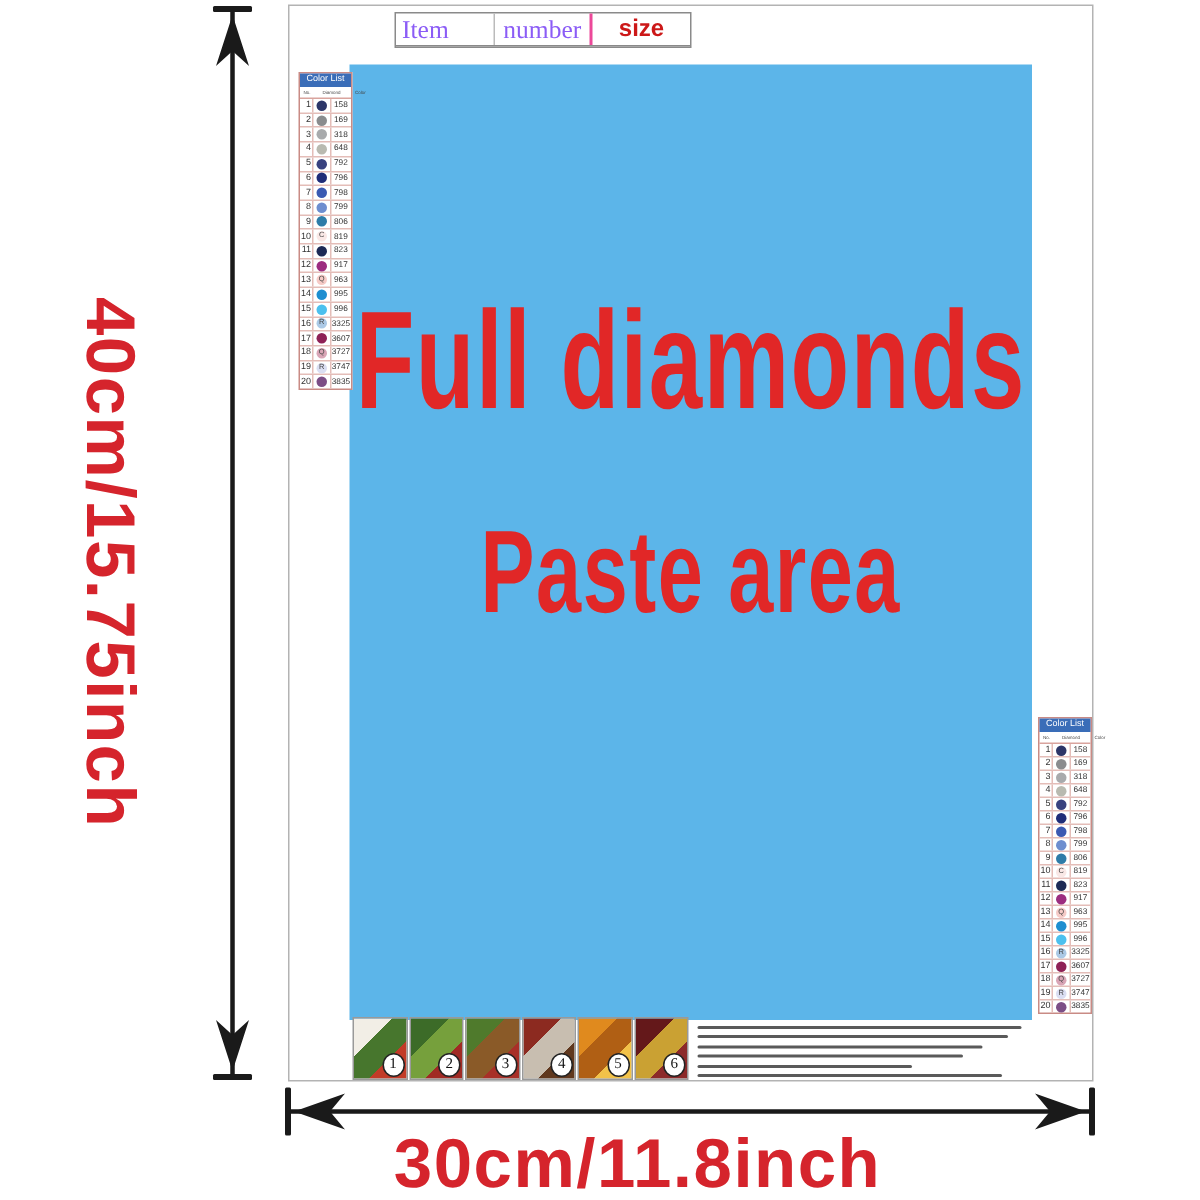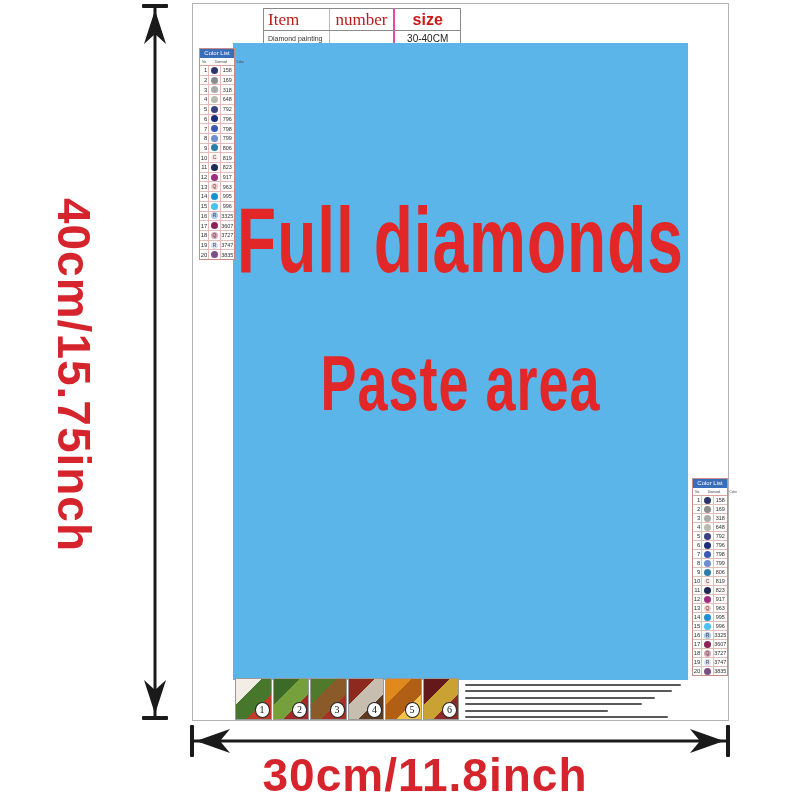--- a/index.html
+++ b/index.html
@@ -22,21 +22,21 @@
   
   .item-table{position:absolute;left:70px;top:4px;width:198px;
               border:1px solid #8a8a8a;background:#fff;box-sizing:border-box;}
   .it-row{display:flex;align-items:center;box-sizing:border-box;}
   .it-row1{height:22px;border-bottom:1px solid #8a8a8a;}
   .it-row2{height:15px;}
   .it-cell{box-sizing:border-box;height:100%;display:flex;align-items:center;}
   .c1{width:33%;padding-left:4px;}
   .c2{width:33%;justify-content:center;border-left:1px solid #bbb;}
   .c3{width:34%;justify-content:center;border-left:2px solid #ec4899;}
-  .it-head{font-family:"Liberation Serif",serif;color:#b91c1c;font-size:17px;text-align:center;}
+  .it-head{font-family:"Liberation Serif",serif;color:#8b5cf6;font-size:17px;text-align:center;}
   .it-size-head{font-family:"Liberation Sans",sans-serif;color:#cc1818;
                 font-weight:bold;font-size:16px;}
   .it-product{font-size:7px;color:#333;}
   .it-sizeval{font-size:10px;color:#222;}
 
   
   .paste{position:absolute;left:40px;top:39px;width:455px;height:637px;}
   .paste-line{position:absolute;left:0;right:0;text-align:center;font-weight:600;
               transform:scaleY(1.45);letter-spacing:1px;}
   #paste-line1{top:160px;font-size:64px;}
@@ -100,25 +100,20 @@
 <div id="width-label" class="dim-label" style="color: rgb(213, 36, 44);">30cm/11.8inch</div>
 
 <div class="sheet">
 
   <div class="item-table">
     <div class="it-row it-row1">
       <div class="it-cell c1 it-head">Item</div>
       <div class="it-cell c2 it-head">number</div>
       <div class="it-cell c3 it-size-head">size</div>
     </div>
-    <div class="it-row it-row2">
-      <div class="it-cell c1 it-product">Diamond painting</div>
-      <div class="it-cell c2"></div>
-      <div class="it-cell c3 it-sizeval">30-40CM</div>
-    </div>
   </div>
 
   <div class="paste" id="paste-area" style="background: rgb(92, 181, 233);">
     <div class="paste-line" id="paste-line1" style="color: rgb(225, 39, 39);">Full diamonds</div>
     <div class="paste-line" id="paste-line2" style="color: rgb(225, 39, 39);">Paste area</div>
   </div>
 
   <div class="color-list" id="color-list-left">
       <div class="cl-title" style="background: rgb(58, 109, 184);">Color List</div>
       <div class="cl-head">

